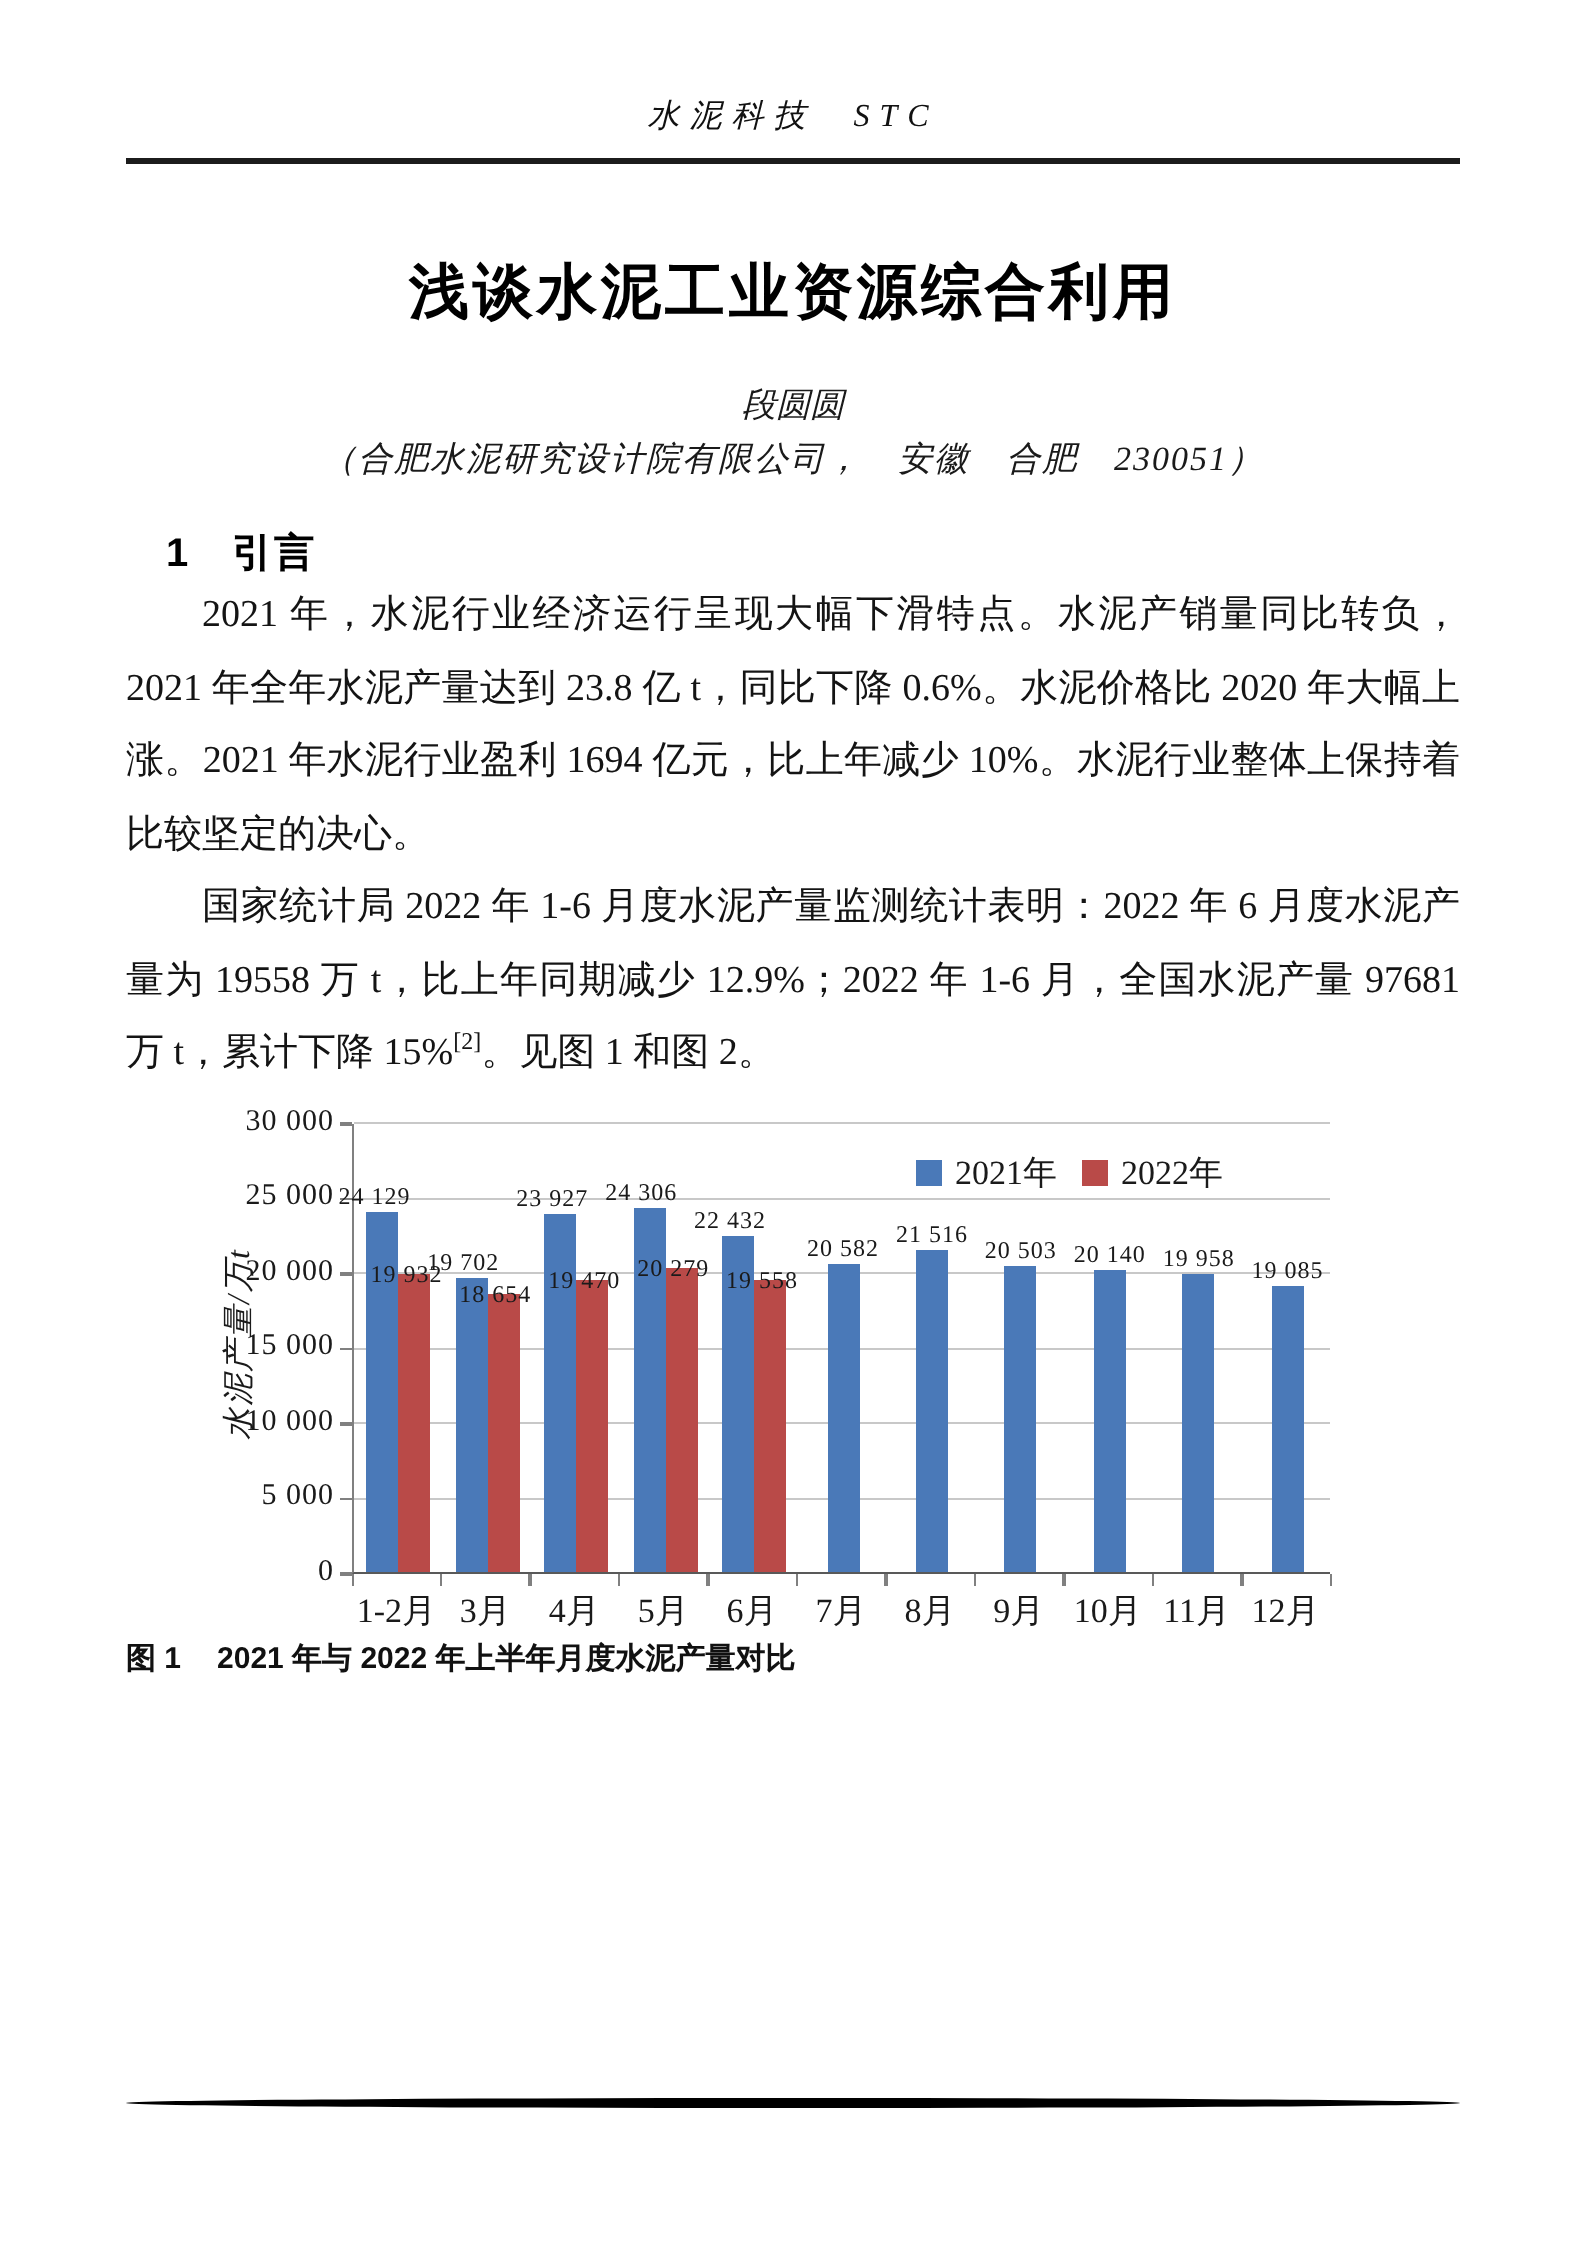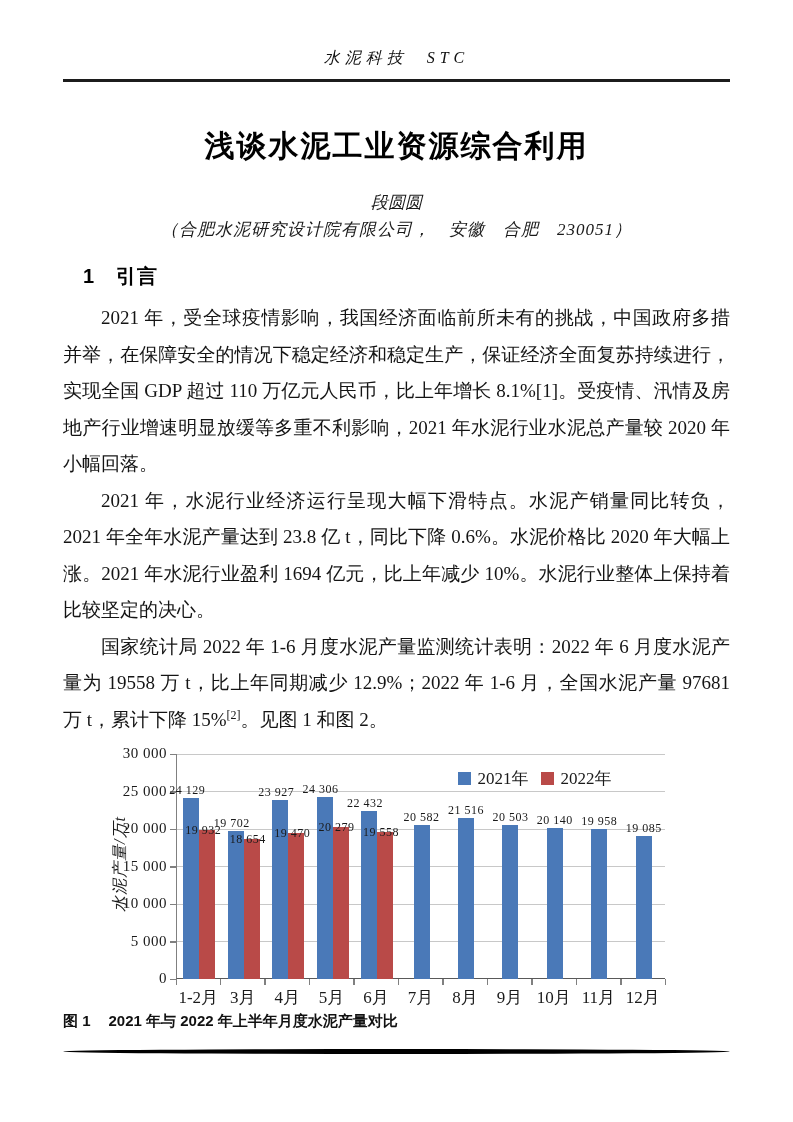--- a/index.html
+++ b/index.html
@@ -111,21 +111,20 @@
     </div>
 
     <div class="article-title">浅谈水泥工业资源综合利用</div>
 
     <div class="author">段圆圆</div>
 
     <div class="affiliation">（合肥水泥研究设计院有限公司，　安徽　合肥　230051）</div>
 
     <div class="section-heading">1　引言</div>
 
-    <p class="body-paragraph first">2021 年，受全球疫情影响，我国经济面临前所未有的挑战，中国政府多措并举，在保障安全的情况下稳定经济和稳定生产，保证经济全面复苏持续进行，实现全国 GDP 超过 110 万亿元人民币，比上年增长 8.1%[1]。受疫情、汛情及房地产行业增速明显放缓等多重不利影响，2021 年水泥行业水泥总产量较 2020 年小幅回落。</p>
 
     <p class="body-paragraph">2021 年，水泥行业经济运行呈现大幅下滑特点。水泥产销量同比转负，2021 年全年水泥产量达到 23.8 亿 t，同比下降 0.6%。水泥价格比 2020 年大幅上涨。2021 年水泥行业盈利 1694 亿元，比上年减少 10%。水泥行业整体上保持着比较坚定的决心。</p>
 
     <p class="body-paragraph"><span>国家统计局 2022 年 1-6 月度水泥产量监测统计表明：2022 年 6 月度水泥产量为 19558 万 t，比上年同期减少 12.9%；2022 年 1-6 月，全国水泥产量 97681 万 t，累计下降 15%</span><sup class="ref">[2]</sup><span>。见图 1 和图 2。</span></p>
 
     <div class="chart-area">
       <div class="y-axis-title">水泥产量/万t</div>
 
       <div class="chart-plot">
         <div class="chart-legend">

